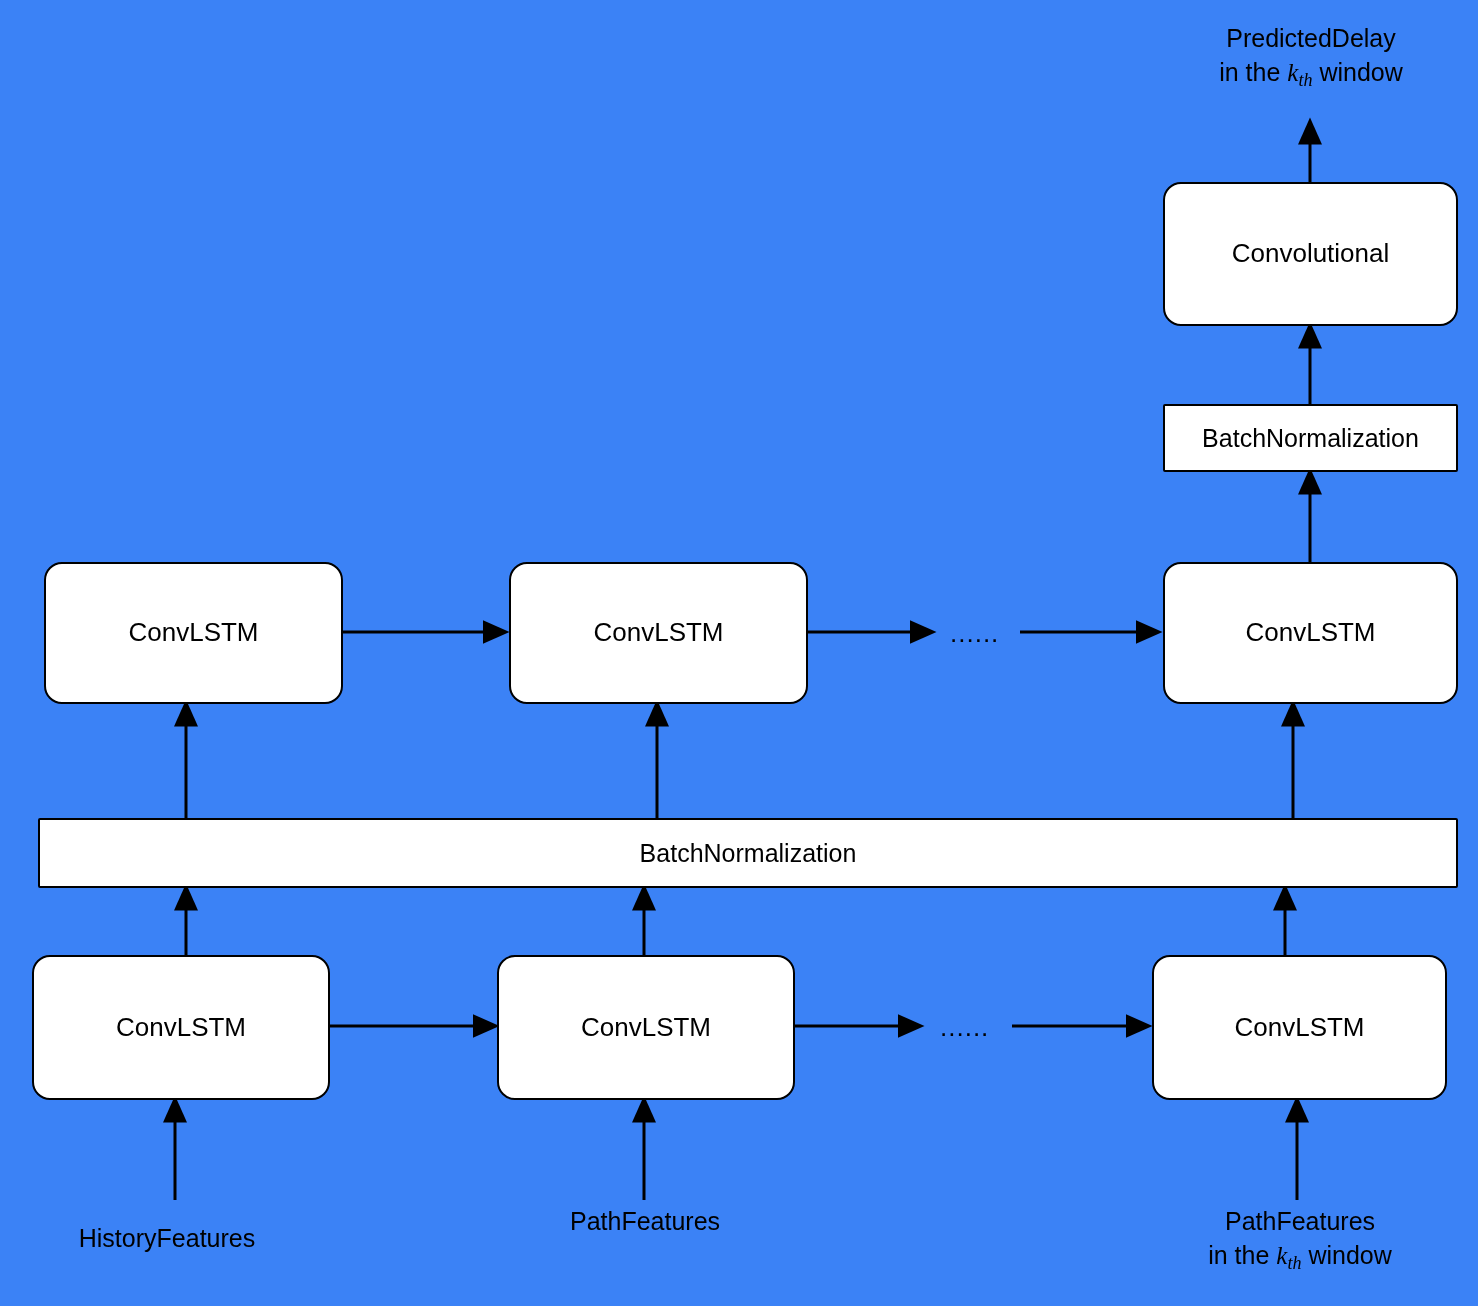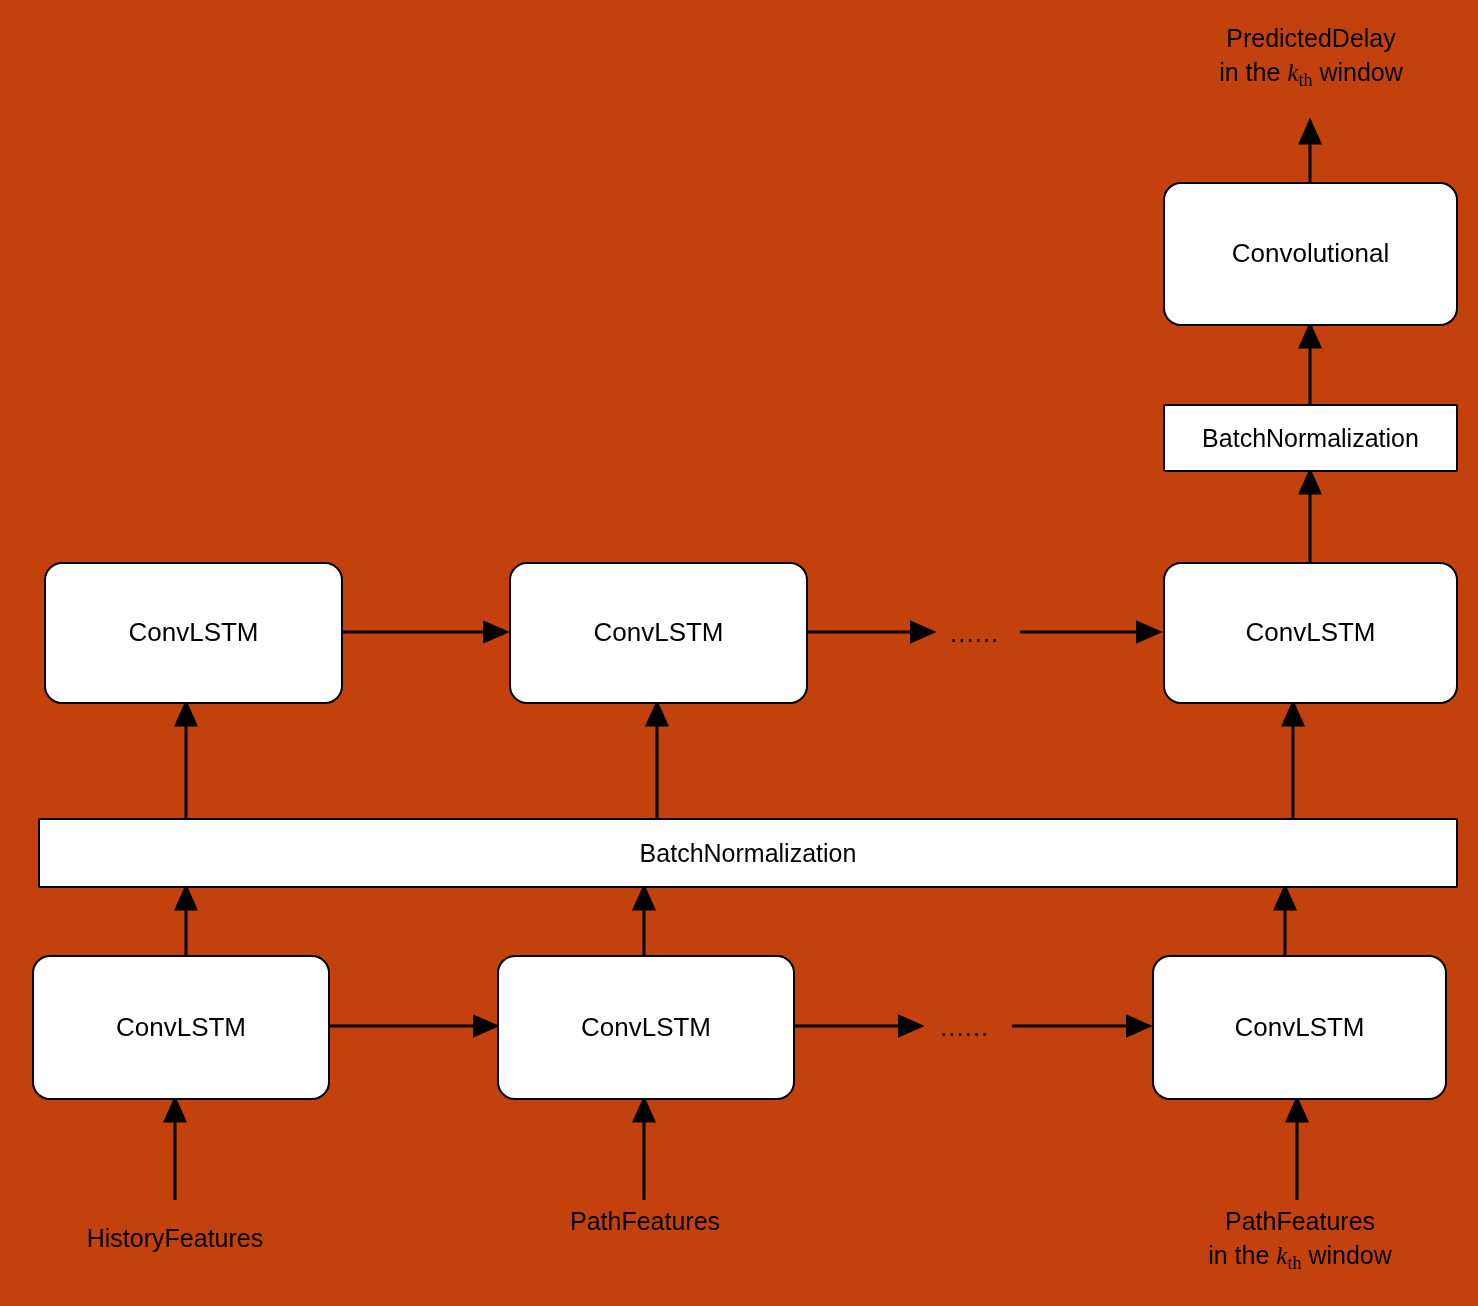--- a/index.html
+++ b/index.html
@@ -9,21 +9,21 @@
   }
   body {
     font-family: "Liberation Sans", sans-serif;
     color: #000000;
   }
   #canvas {
     position: relative;
     width: 1478px;
     height: 1306px;
     overflow: hidden;
-    background: #c2410c;
+    background: #3b82f6;
   }
   svg.edges {
     position: absolute;
     left: 0;
     top: 0;
     width: 1478px;
     height: 1306px;
     pointer-events: none;
   }
   .node {
@@ -62,20 +62,21 @@
     font-size: 26px;
     letter-spacing: 1px;
     color: #000000;
   }
   .ital {
     font-family: "Liberation Serif", serif;
     font-style: italic;
   }
   .sub {
     font-family: "Liberation Serif", serif;
+    font-style: italic;
     font-size: 0.72em;
     vertical-align: -0.25em;
   }
 </style>
 </head>
 <body>
 
 <div id="canvas">
 
   <svg class="edges" viewBox="0 0 1478 1306">
@@ -150,21 +151,21 @@
   </div>
   <div class="node rounded" style="left:497px; top:955px; width:298px; height:145px;">
     <span>ConvLSTM</span>
   </div>
   <div class="node rounded" style="left:1152px; top:955px; width:295px; height:145px;">
     <span>ConvLSTM</span>
   </div>
 
   <div class="dots" style="left:940px; top:1012px;">......</div>
 
-  <div class="label" style="left:30px; top:1222px; width:290px;">HistoryFeatures</div>
+  <div class="label" style="left:22px; top:1222px; width:290px;">HistoryFeatures</div>
 
   <div class="label" style="left:500px; top:1205px; width:290px;">
     <div>PathFeatures</div>
   </div>
 
   <div class="label" style="left:1155px; top:1205px; width:290px;">
     <div>PathFeatures</div>
     <div>
       <span>in the </span><span class="ital">k</span><span class="sub">th</span><span> window</span>
     </div>

